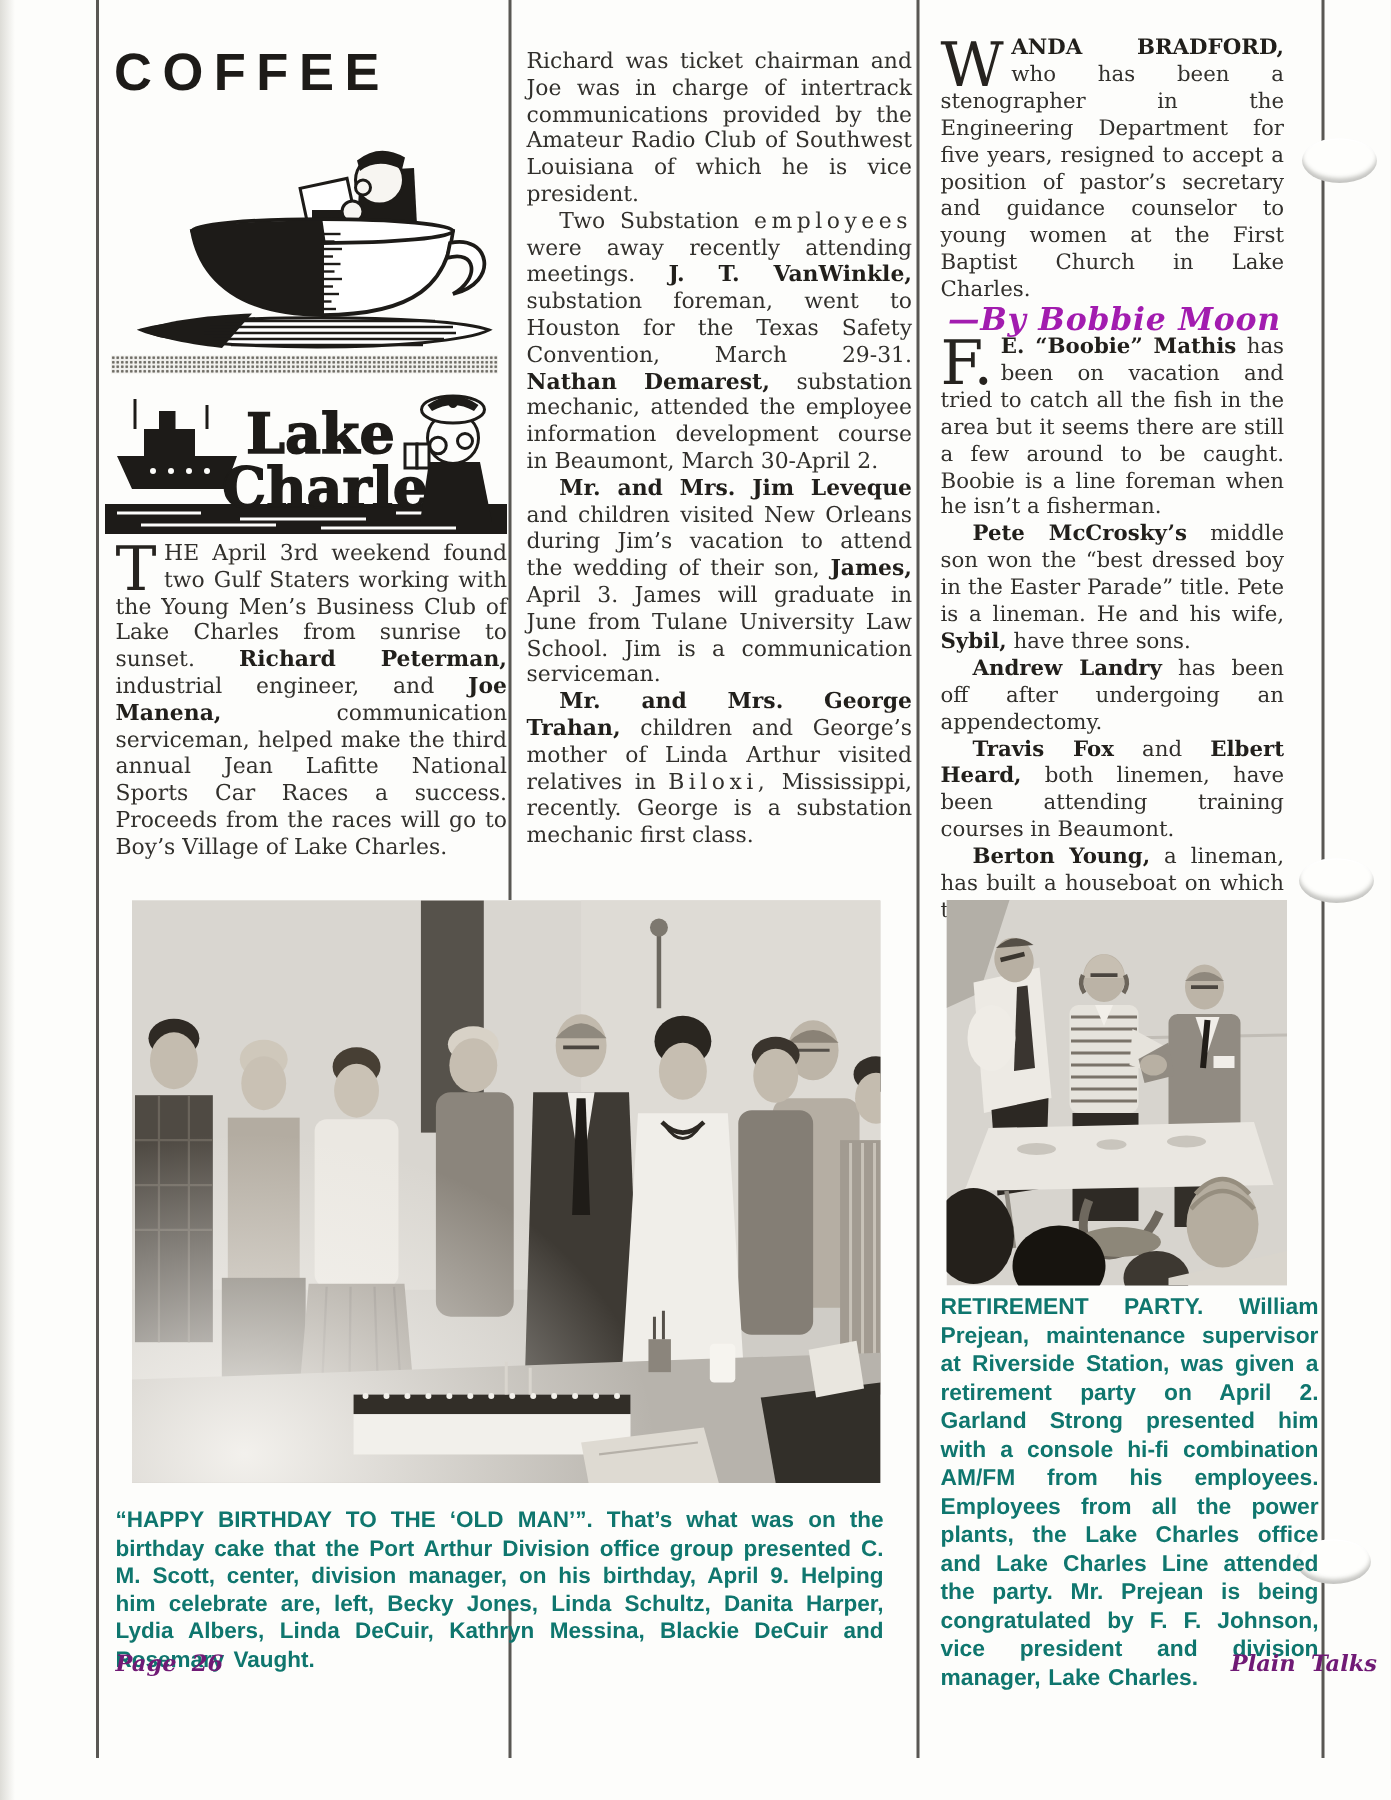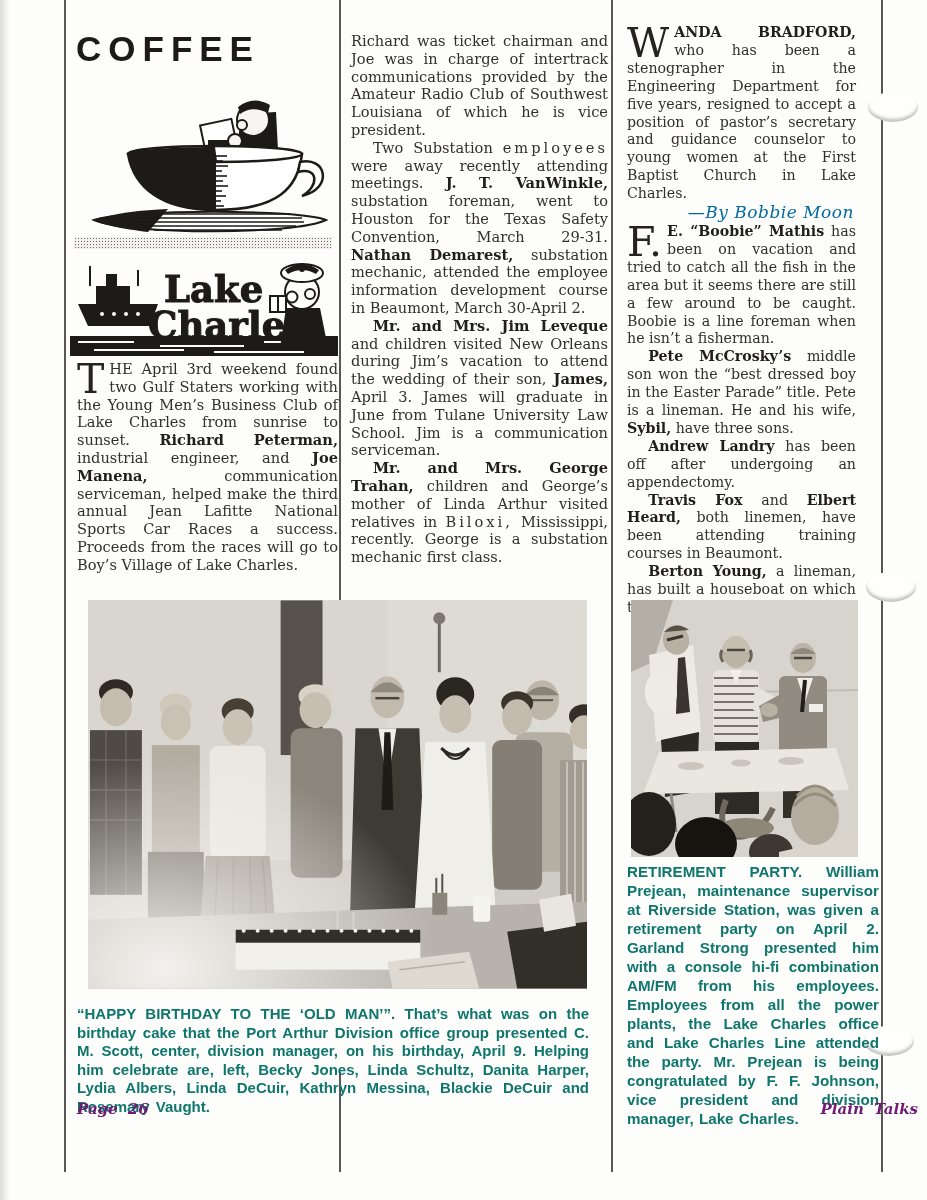--- a/index.html
+++ b/index.html
@@ -19,22 +19,22 @@
   .halftone{position:absolute;left:74px;top:237px;width:258px;height:12px;background-color:#f2f1ee;
         background-image:radial-gradient(circle,#6e6b64 0.8px,rgba(0,0,0,0) 1px);background-size:3px 3px;}
   .lakelogo{position:absolute;left:64px;top:252px;width:282px;height:112px;}
   
   .article{position:absolute;font-size:14.6px;line-height:17.8px;text-align:justify;}
   .article p{margin:0;}
   .article p.ind{text-indent:1.5em;}
   .article .b{font-weight:bold;color:#211f1b;}
   .article .i{font-style:italic;}
   .article .sp{letter-spacing:3px;}
-  .article p.byline{text-align:right;font-style:italic;font-size:17px;letter-spacing:.5px;
-        margin:1px 2px 1px 0;color:#0369a1;}
+  .article p.byline{text-align:right;font-style:italic;font-size:21px;letter-spacing:.5px;
+        margin:1px 2px 1px 0;color:#a21caf;font-weight:bold;}
   .dropcap{float:left;font-size:41px;line-height:32px;padding:3px 5px 0 0;color:#26231f;}
   #article-col1{left:77px;top:360px;width:261px;}
   #article-col2{left:351px;top:32px;width:257px;}
   #article-col3{left:627px;top:24px;width:229px;font-size:14.2px;line-height:17.9px;}
   
   .photo{position:absolute;display:block;}
   
   .caption{position:absolute;font-family:"Liberation Sans",sans-serif;font-weight:bold;
         color:#0f766e;text-align:justify;}
   #caption-birthday{left:77px;top:992px;width:512px;font-size:15px;line-height:18.6px;word-spacing:2px;margin-top:13px;}

